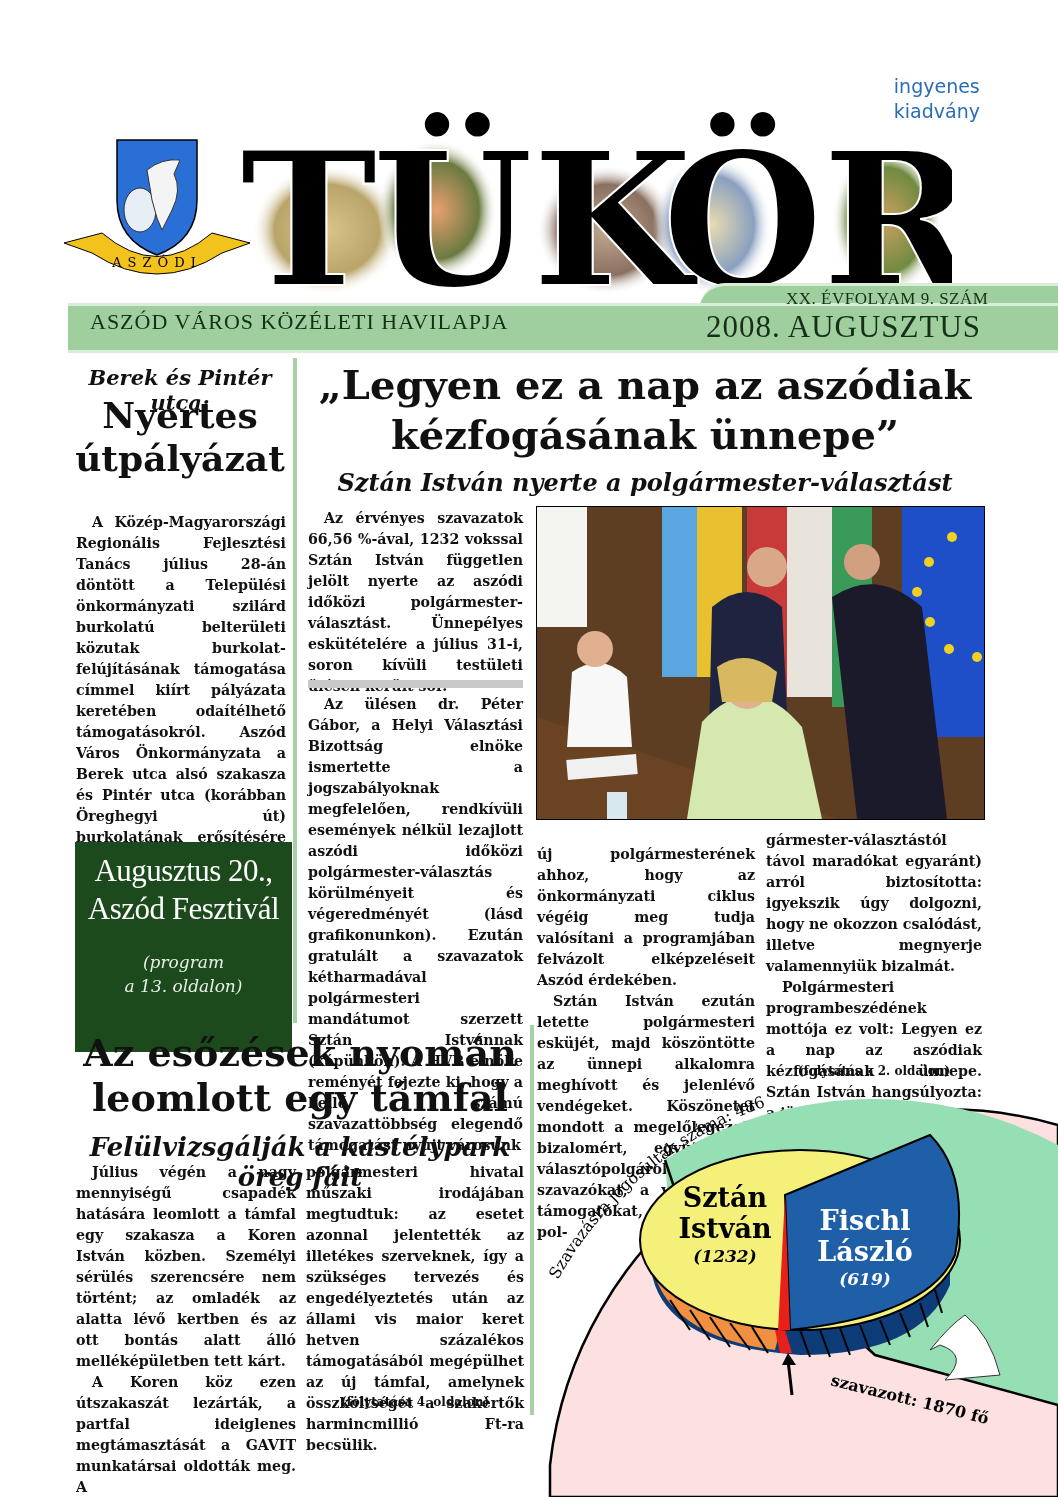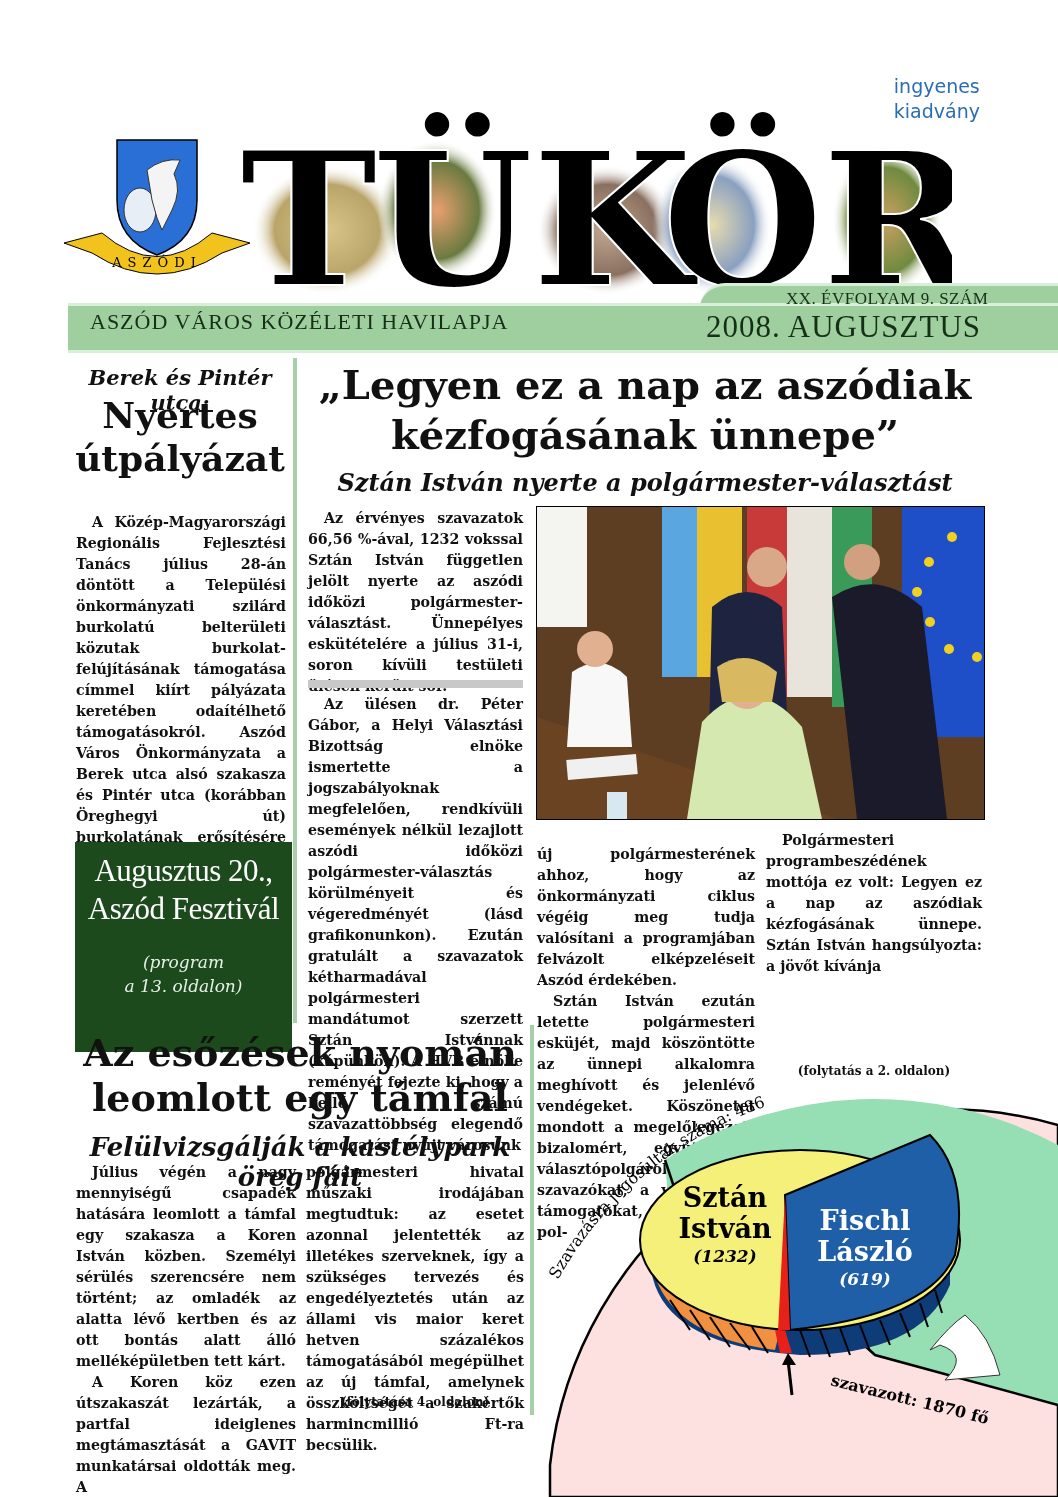--- a/index.html
+++ b/index.html
@@ -162,20 +162,21 @@
     <rect x="30" y="250" width="70" height="20" fill="#f0f0f0" transform="rotate(-5 65 260)"></rect>
     <rect x="70" y="285" width="20" height="27" fill="#d8e8f0"></rect>
   </svg>
 </div>
 
 <div class="abs body" style="left:537px;top:844px;width:218px;">
   <p style="text-indent:0">új polgármesterének ahhoz, hogy az önkormányzati ciklus végéig meg tudja valósítani a programjában felvázolt elképzeléseit Aszód érdekében.</p>
   <p>Sztán István ezután letette polgármesteri esküjét, majd köszöntötte az ünnepi alkalomra meghívott és jelenlévő vendégeket. Köszönetet mondott a megelőlegezett bizalomért, egyúttal a választópolgárokat (a rá szavazókat, a vetélytársát támogatókat, valamint a pol-</p>
 </div>
 <div class="abs body" style="left:766px;top:830px;width:216px;">
+  <p style="text-indent:0">gármester-választástól távol maradókat egyaránt) arról biztosította: igyekszik úgy dolgozni, hogy ne okozzon csalódást, illetve megnyerje valamennyiük bizalmát.</p>
   <p>Polgármesteri programbeszédének mottója ez volt: Legyen ez a nap az aszódiak kézfogásának ünnepe. Sztán István hangsúlyozta: a jövőt kívánja</p>
 </div>
 <div class="abs cont" style="left:766px;top:1064px;width:216px;">(folytatás a 2. oldalon)</div>
 
 <div class="abs h2">
   <div>Az esőzések nyomán</div>
   <div>leomlott egy támfal</div>
 </div>
 <div class="abs h2-sub">Felülvizsgálják a kastélypark öreg fáit</div>
 <div class="abs body" style="left:76px;top:1162px;width:220px;">

